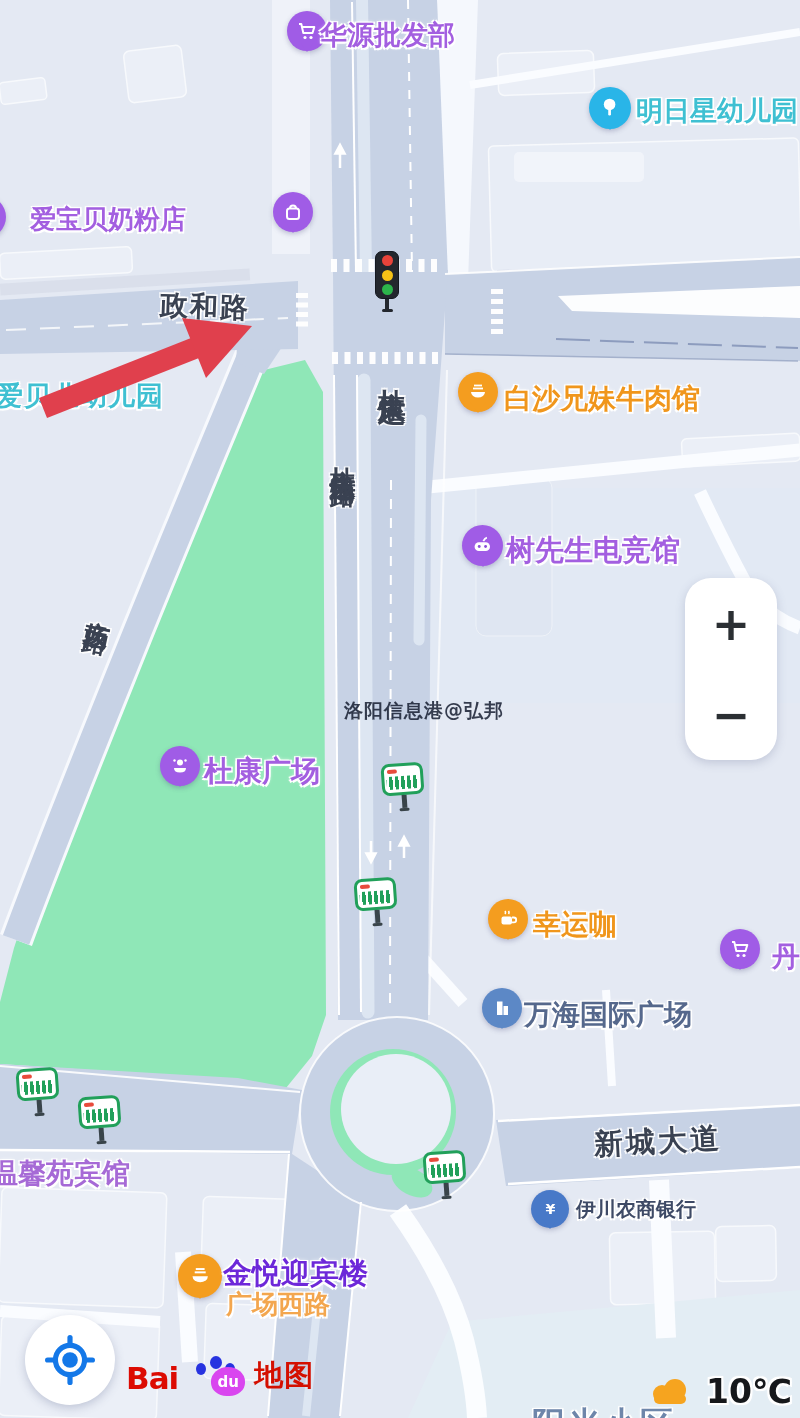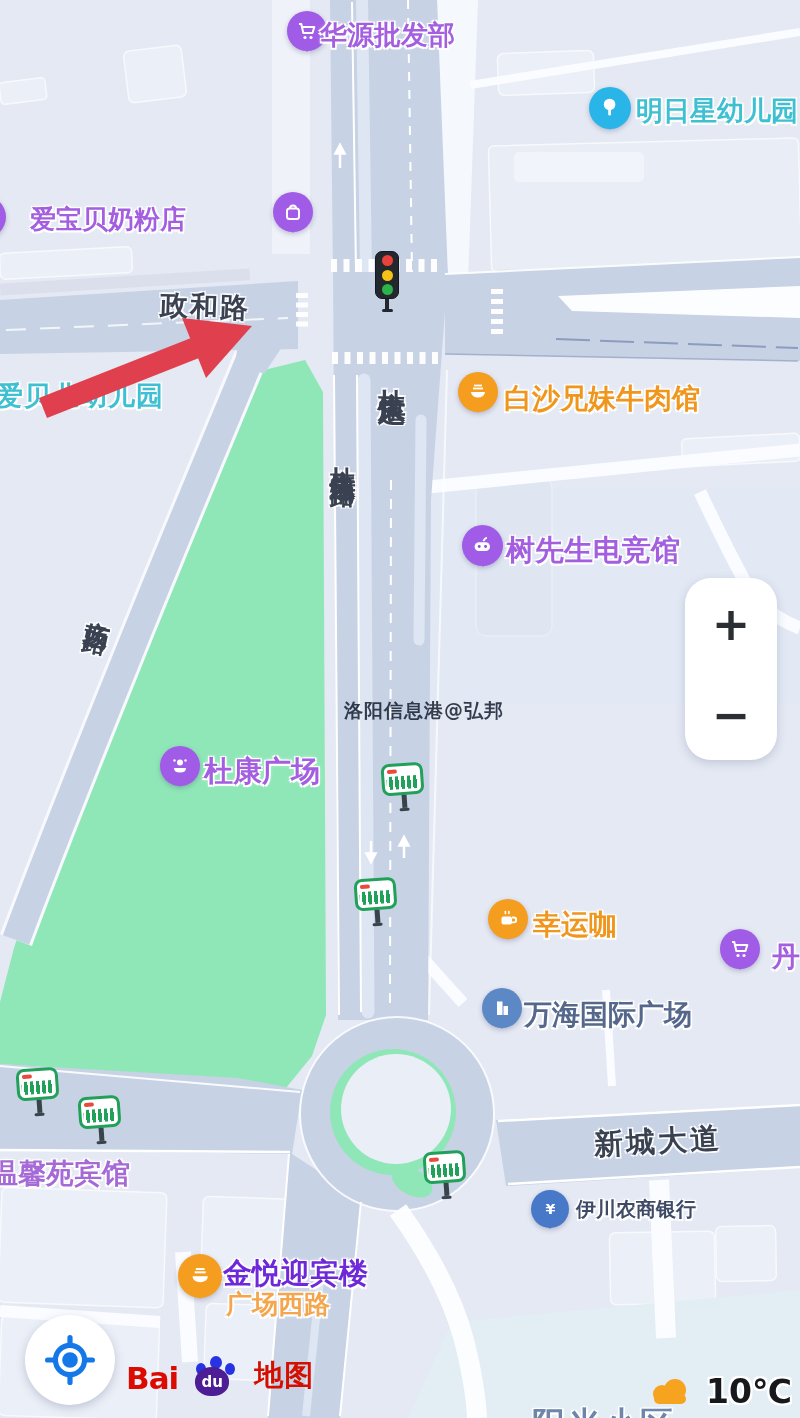--- a/index.html
+++ b/index.html
@@ -35,21 +35,21 @@
   .tl .foot{width:11px;height:3px;background:#23272e;border-radius:2px;margin:0 auto;}
   
   .zoom-panel{position:absolute;left:685px;top:578px;width:92px;height:182px;background:#fff;border-radius:26px;
     box-shadow:0 3px 10px rgba(90,100,140,.25);z-index:20;display:flex;flex-direction:column;}
   .zoom-btn{flex:1;display:flex;align-items:center;justify-content:center;font-size:46px;font-weight:600;color:#2b2f33;cursor:pointer;line-height:1;}
   .locate-btn{position:absolute;left:25px;top:1315px;width:90px;height:90px;border-radius:50%;background:#fff;
     box-shadow:0 3px 10px rgba(90,100,140,.3);z-index:20;display:flex;align-items:center;justify-content:center;}
   .baidu-logo{position:absolute;left:126px;top:1354px;z-index:20;display:flex;align-items:flex-end;gap:17px;}
   .baidu-logo .bai{font-size:31px;font-weight:800;color:#dc0b02;letter-spacing:-1px;}
   .paw{position:relative;width:42px;height:42px;}
-  .paw .pad{position:absolute;left:0;bottom:0;width:34px;height:29px;background:#4c1d95;border-radius:50% 50% 46% 46%;
+  .paw .pad{position:absolute;left:16px;bottom:0;width:34px;height:29px;background:#d946ef;border-radius:50% 50% 46% 46%;
     display:flex;align-items:center;justify-content:center;color:#fff;font-size:15px;font-weight:800;margin-top:34px;}
   .paw .t1,.paw .t2,.paw .t3{position:absolute;background:#2733e0;border-radius:50%;}
   .paw .t1{left:1px;top:9px;width:10px;height:12px;}
   .paw .t2{left:15px;top:2px;width:12px;height:13px;}
   .paw .t3{left:30px;top:9px;width:10px;height:12px;}
   .baidu-logo .ditu{font-size:29px;font-weight:800;color:#d40f00;letter-spacing:1px;}
   .weather{position:absolute;left:650px;top:1372px;z-index:20;display:flex;align-items:center;gap:16px;}
   .weather .temp{font-size:33px;font-weight:700;color:#16181b;
     text-shadow:-2px -2px 0 #fff,2px -2px 0 #fff,-2px 2px 0 #fff,2px 2px 0 #fff,0 0 5px #fff;}
   .arrow-layer{z-index:10;pointer-events:none;}

